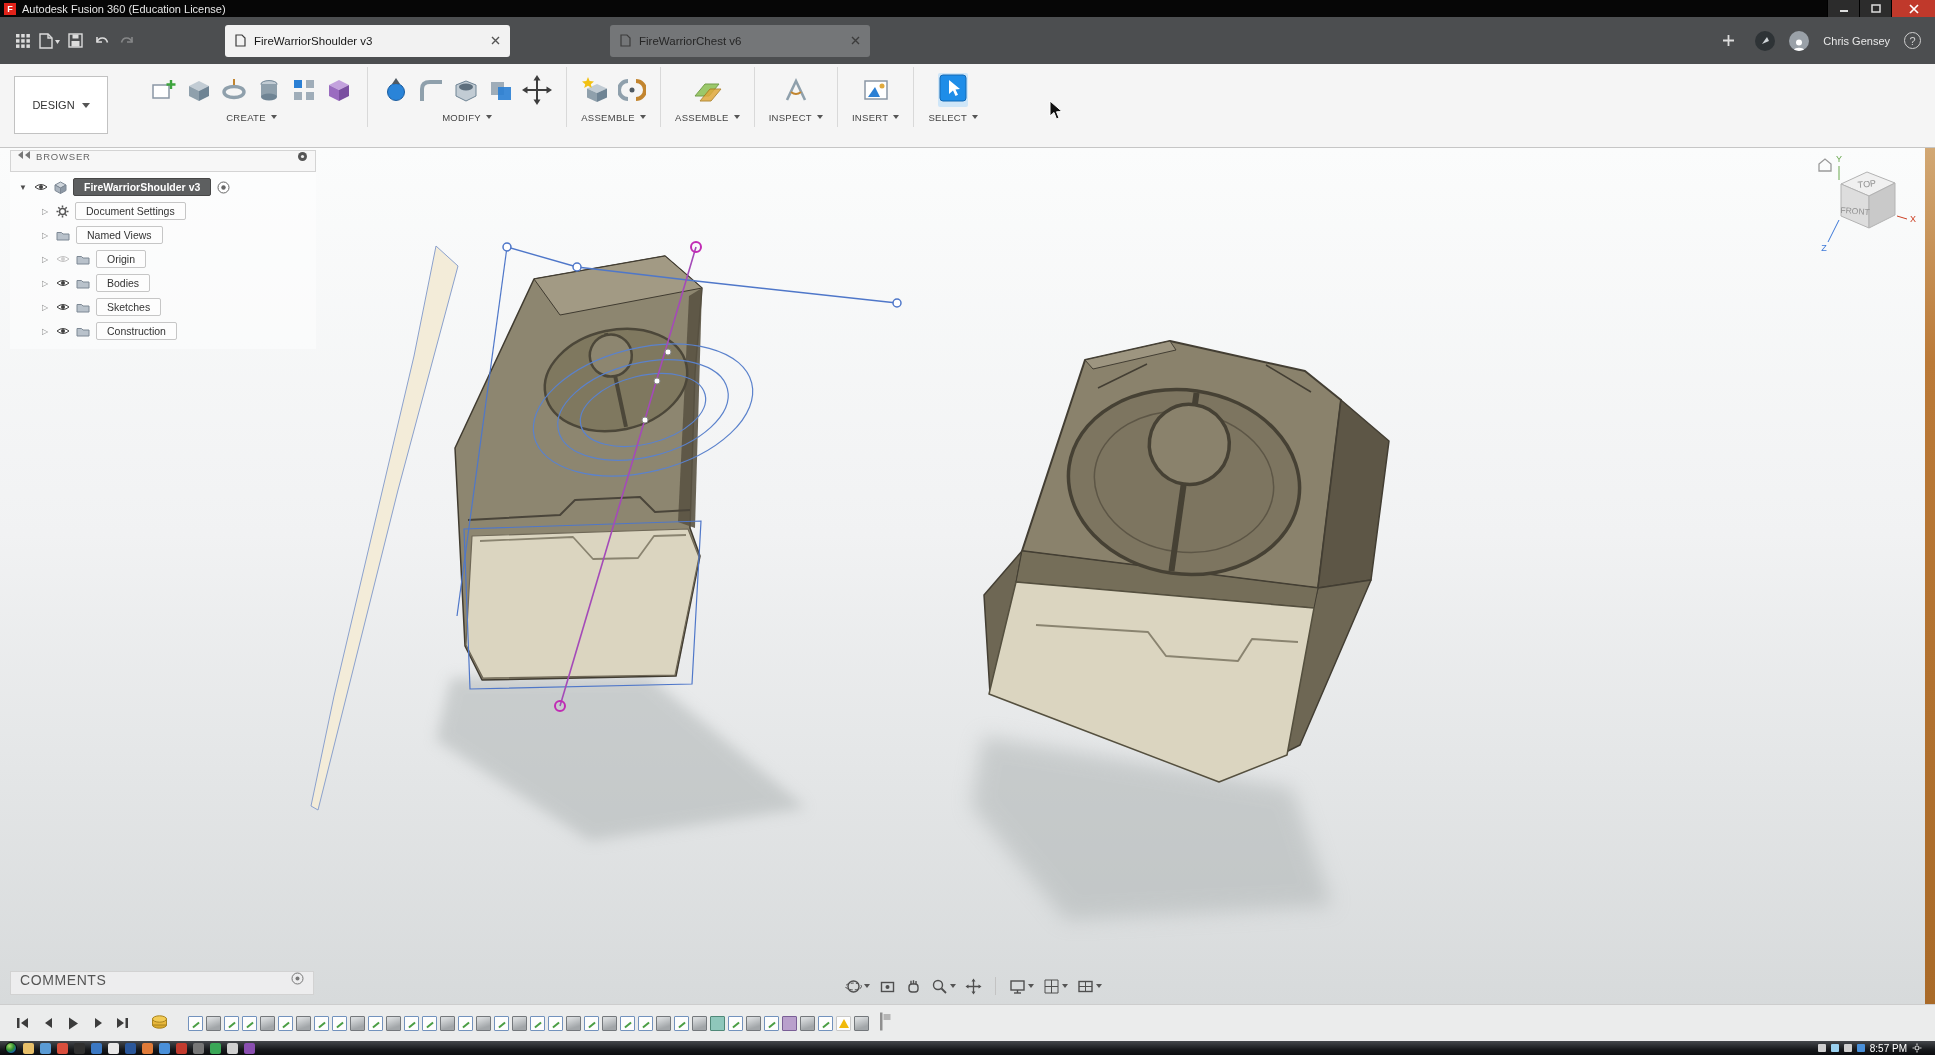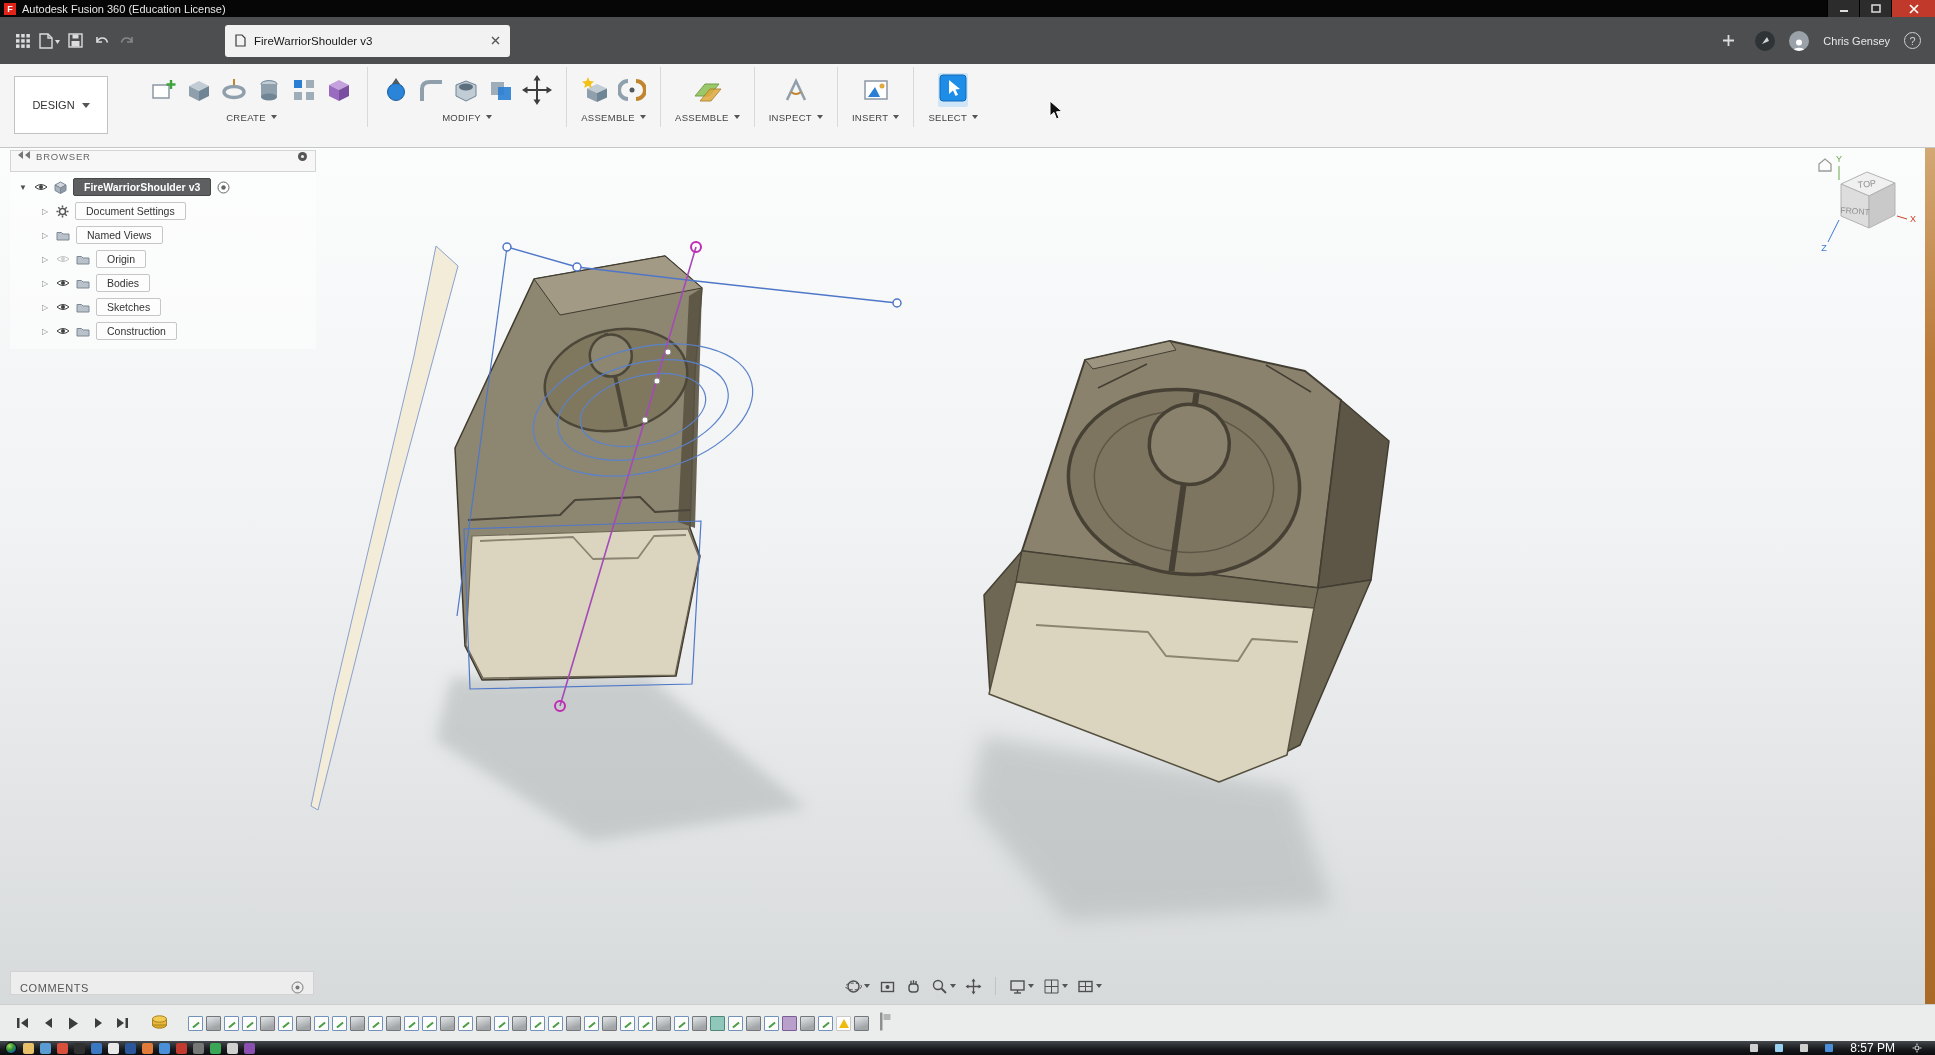--- a/index.html
+++ b/index.html
@@ -78,22 +78,22 @@
   .brow.child{padding-left:30px}
   .tri{font-size:8px;color:#8a8a8a;width:10px;text-align:center}
   .tri.rootTri{color:#4d4d4d}
   .chip{border:1px solid #c6c6c6;background:rgba(253,253,253,.92);padding:2px 10px;font-size:10.5px;
     color:#333;border-radius:2px;white-space:nowrap}
   .chip.root{background:#5d5f60;color:#fff;border-color:#474747;font-weight:bold}
   .eyeoff{opacity:.95}
 
   
   .comments{position:absolute;left:10px;bottom:9px;width:304px;height:24px;background:#ededee;
-    border:1px solid #d2d2d2;display:flex;align-items:flex-end;gap:8px;padding:0 9px;
-    font-size:11px;color:#555;letter-spacing:.6px}
+    border:1px solid #d2d2d2;display:flex;align-items:flex-start;gap:8px;padding:0 9px;
+    font-size:14px;color:#555;letter-spacing:.6px}
   .comments svg{margin-left:auto}
   .navbar{position:absolute;left:845px;bottom:9px;display:flex;align-items:center;gap:9px}
   .nav-item{display:flex;align-items:center;gap:2px}
   .nav-sep{width:1px;height:18px;background:#c3c3c3;margin:0 4px}
 
   
   .viewcube{position:absolute;right:16px;top:2px;width:104px;height:122px}
 
   
   .timeline{position:absolute;top:1004px;left:0;width:1935px;height:37px;background:#ebecec;
@@ -113,21 +113,21 @@
   .coin{margin-left:14px}
 
   
   .taskbar{position:absolute;top:1041px;left:0;width:1935px;height:14px;
     background:linear-gradient(#45484c,#17191c 60%,#0b0c0e);display:flex;align-items:center;
     gap:6px;padding:0 5px}
   .start-orb{width:12px;height:12px;border-radius:50%;flex:none;border:1px solid #060606;
     background:radial-gradient(circle at 35% 30%,#a6d96a,#2f8f2f 45%,#1a5fb4 78%)}
   .tb-apps{display:flex;gap:6px;align-items:center}
   .tb-app{width:11px;height:11px;border-radius:2px;flex:none}
-  .tray{margin-left:auto;display:flex;align-items:center;gap:17px;color:#fff;font-size:12px;padding-right:8px}
+  .tray{margin-left:auto;display:flex;align-items:center;gap:5px;color:#fff;font-size:10px;padding-right:8px}
   .tray-ico{width:8px;height:8px;border-radius:1px;flex:none}
   .tray-time{white-space:nowrap}
 </style>
 </head>
 <body>
 
 <div class="app">
 
   <div class="titlebar">
     <span class="fusion-logo">F</span>
@@ -195,20 +195,29 @@
     </div>
 
     <div class="tabs">
       <div class="tab active">
         <svg width="11" height="13">
             <path d="M1,1 h6 l3,3 v8 h-9 z" fill="none" stroke="#3c3c3c" stroke-width="1.2"></path>
           </svg>
         <span class="tab-label">FireWarriorShoulder v3</span>
         <svg width="9" height="9">
             <path d="M1,1 L8,8 M8,1 L1,8" stroke="#555" stroke-width="1.4"></path>
+          </svg>
+      </div>
+      <div class="tab">
+        <svg width="11" height="13">
+            <path d="M1,1 h6 l3,3 v8 h-9 z" fill="none" stroke="#3c3c3c" stroke-width="1.2"></path>
+          </svg>
+        <span class="tab-label">FireWarriorChest v6</span>
+        <svg width="9" height="9">
+            <path d="M1,1 L8,8 M8,1 L1,8" stroke="#3c3c3c" stroke-width="1.4"></path>
           </svg>
       </div>
     </div>
 
     <div class="tabbar-right">
       <div class="tb-icon">
         <svg width="13" height="13">
             <path d="M6.5,1 V12 M1,6.5 H12" stroke="#dcdcdc" stroke-width="1.8"></path>
           </svg>
       </div>

